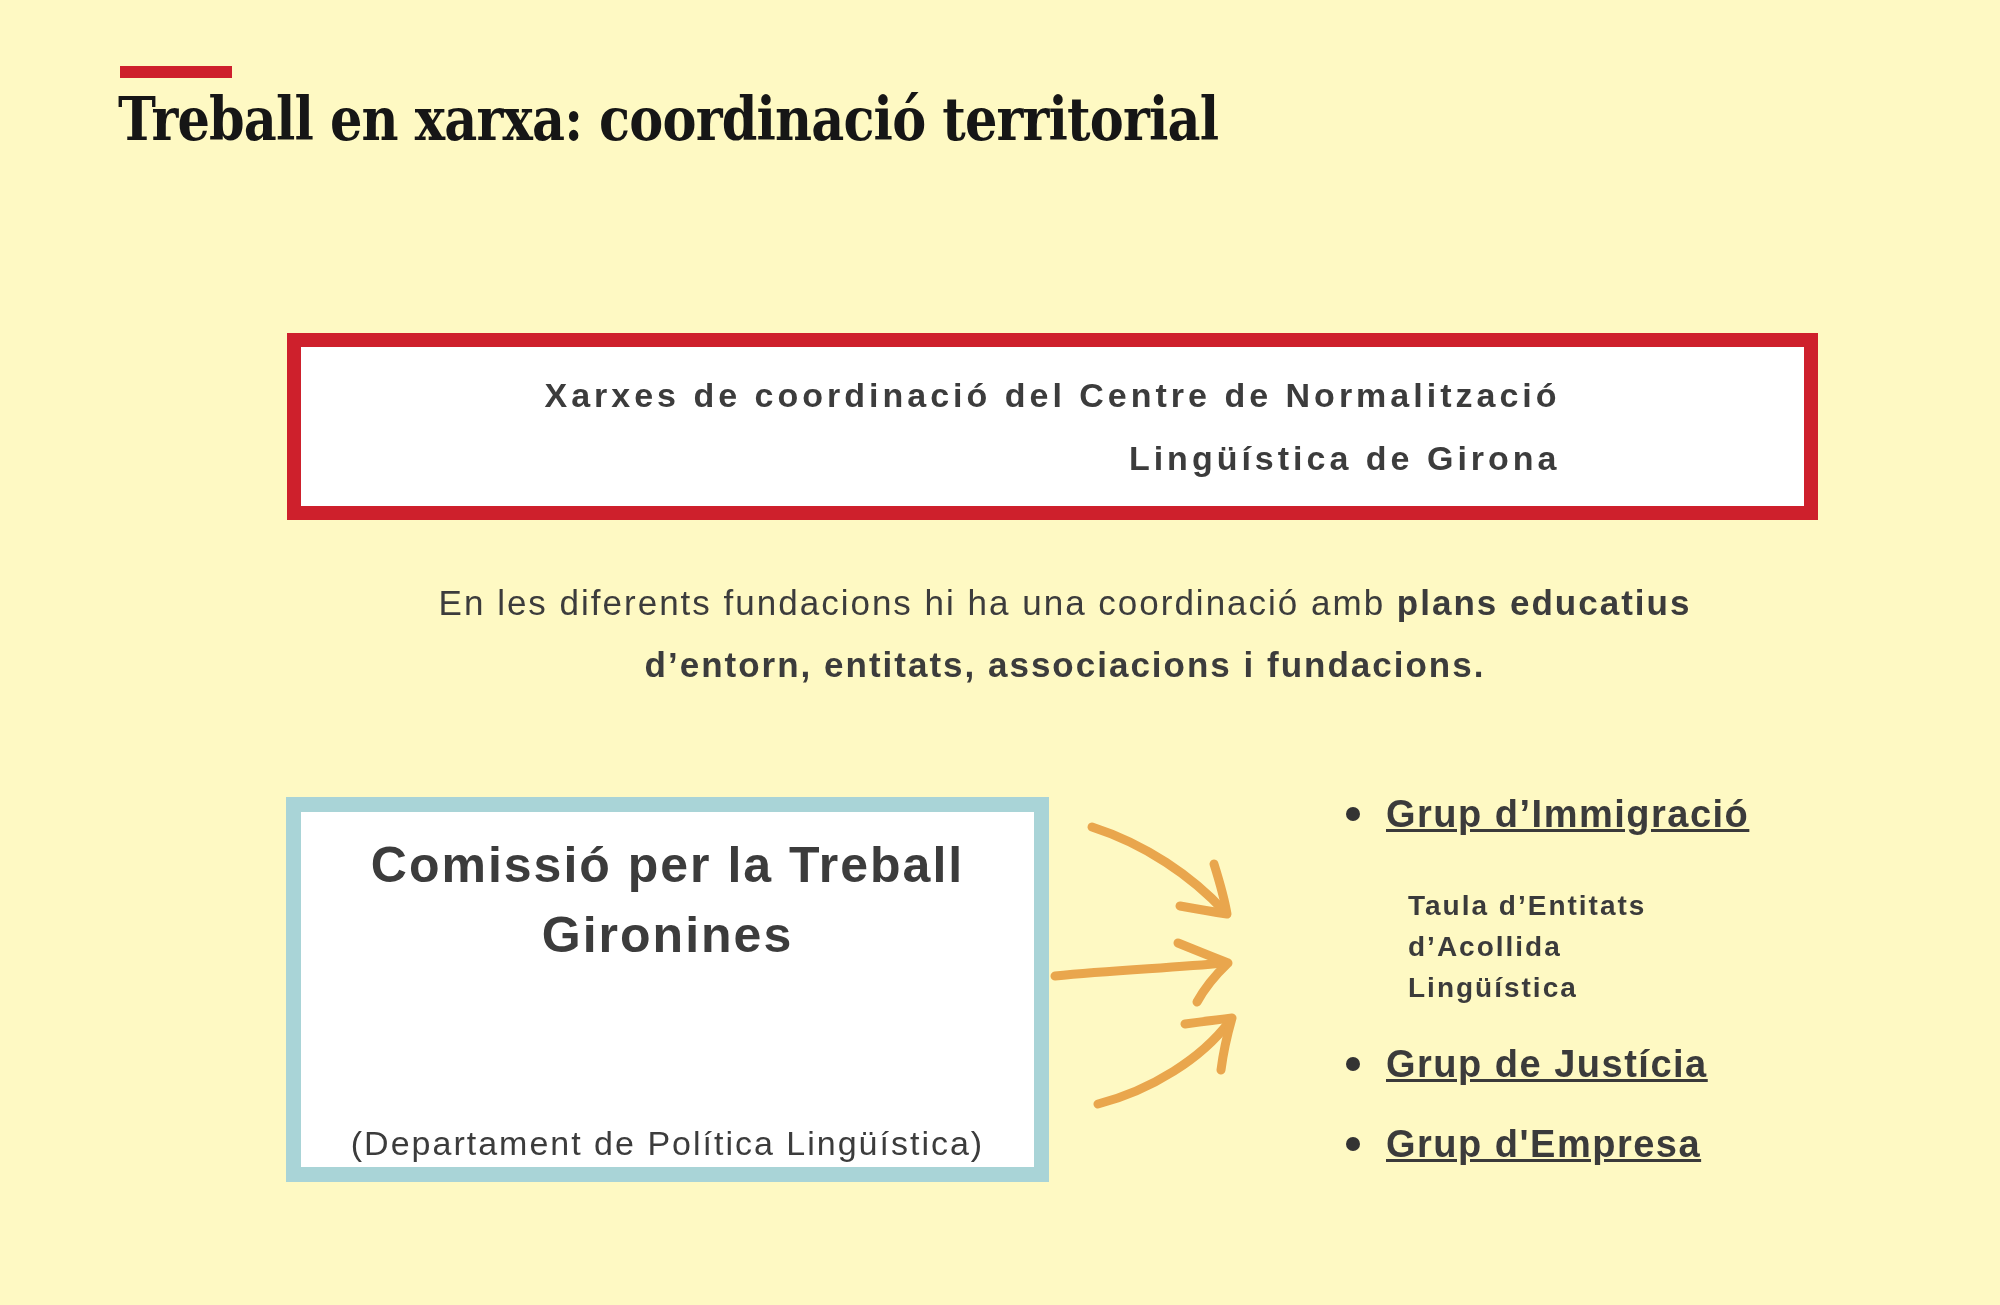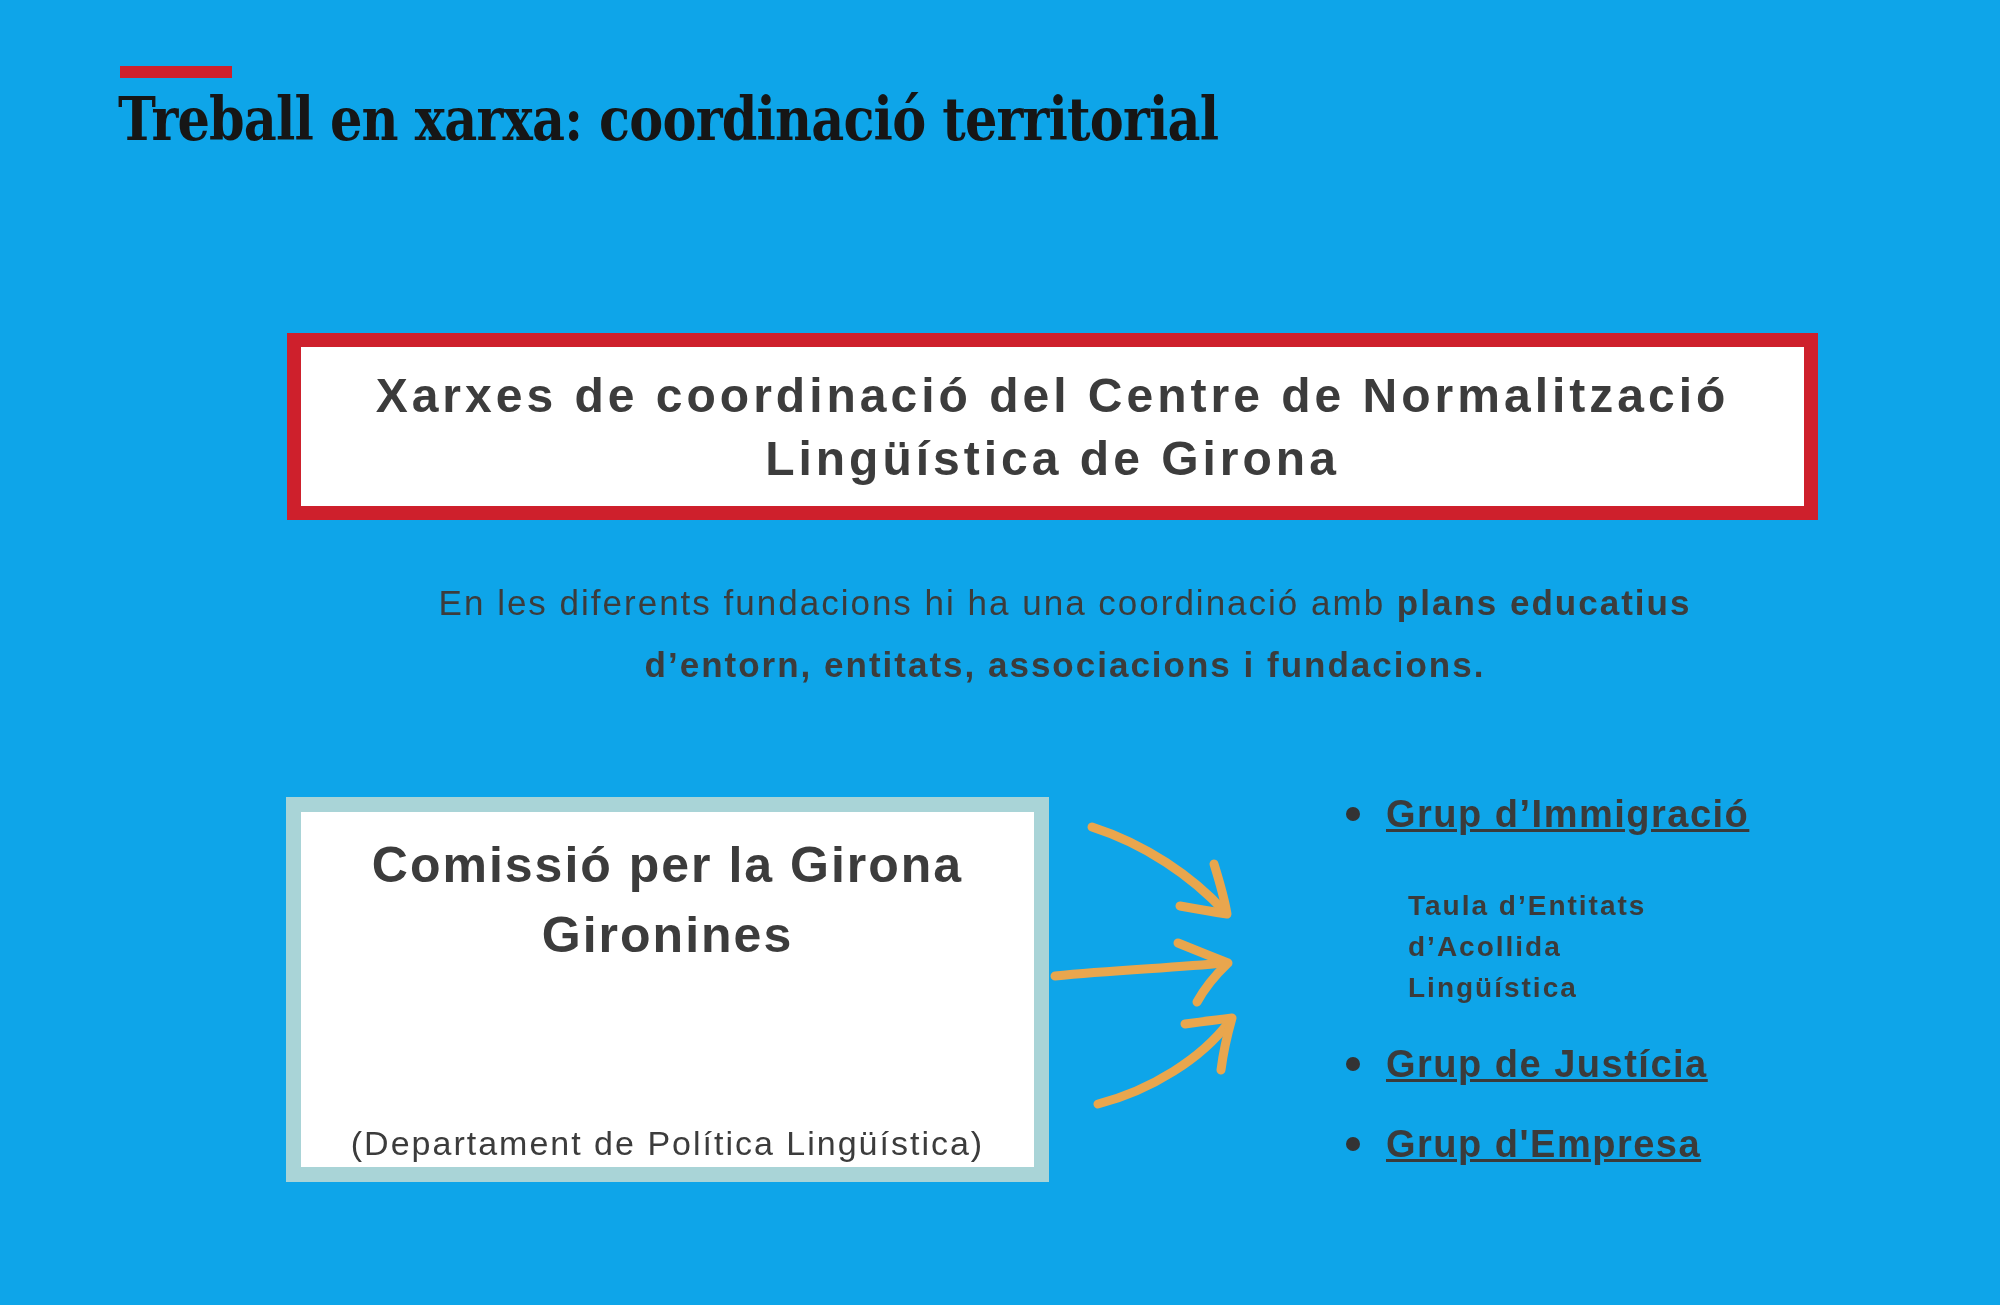--- a/index.html
+++ b/index.html
@@ -1,19 +1,19 @@
 <!DOCTYPE html>
 <html><head>
 <meta charset="utf-8">
 <style>
   html,body{margin:0;padding:0;background:#e8e8e8;}
   .slide{
     position:relative;
     width:2000px;height:1305px;
-    background:#0ea5e9;
+    background:#fef9c3;
     overflow:hidden;
     font-family:"Liberation Sans","DejaVu Sans",sans-serif;
   }
   .abs{position:absolute;}
 
   .red-bar{
     left:120px;top:66px;width:112px;height:12px;
     background:#CE202C;
   }
   .main-title{
@@ -30,22 +30,22 @@
   }
 
   .red-box{
     left:287px;top:333px;width:1531px;height:187px;
     border:14px solid #CE202C;
     background:#ffffff;
     box-sizing:border-box;
     display:flex;align-items:center;justify-content:center;
   }
   .red-box-text{
-    text-align:center;
-    font-size:48px;font-weight:bold;
+    text-align:right;
+    font-size:34px;font-weight:bold;
     letter-spacing:4px;
     line-height:63px;
     color:#3C3C3C;
   }
 
   .intro{
     left:415px;top:572px;width:1300px;
     text-align:center;
     font-size:35px;
     letter-spacing:2px;
@@ -120,21 +120,21 @@
       <div>Lingüística de Girona</div>
     </div>
   </div>
 
   <div class="abs intro">
     <span>En les diferents fundacions hi ha una coordinació amb </span><b>plans educatius d’entorn, entitats, associacions i fundacions.</b>
   </div>
 
   <div class="abs teal-box"></div>
   <div class="abs teal-title">
-    <div>Comissió per la Girona</div>
+    <div>Comissió per la Treball</div>
     <div>Gironines</div>
   </div>
   <div class="abs teal-subtitle">(Departament de Política Lingüística)</div>
 
   <svg class="abs arrows" width="220" height="320" viewBox="0 0 220 320" fill="none" stroke="#E9A64D" stroke-width="9" stroke-linecap="round" stroke-linejoin="round">
 
     <path d="M 52,27 C 105,44 152,76 185,112"></path>
     <path d="M 174,64 Q 184,96 187,114 M 140,106 Q 168,111 187,114"></path>
 
     <path d="M 15,176 C 75,170 132,168 184,163"></path>

